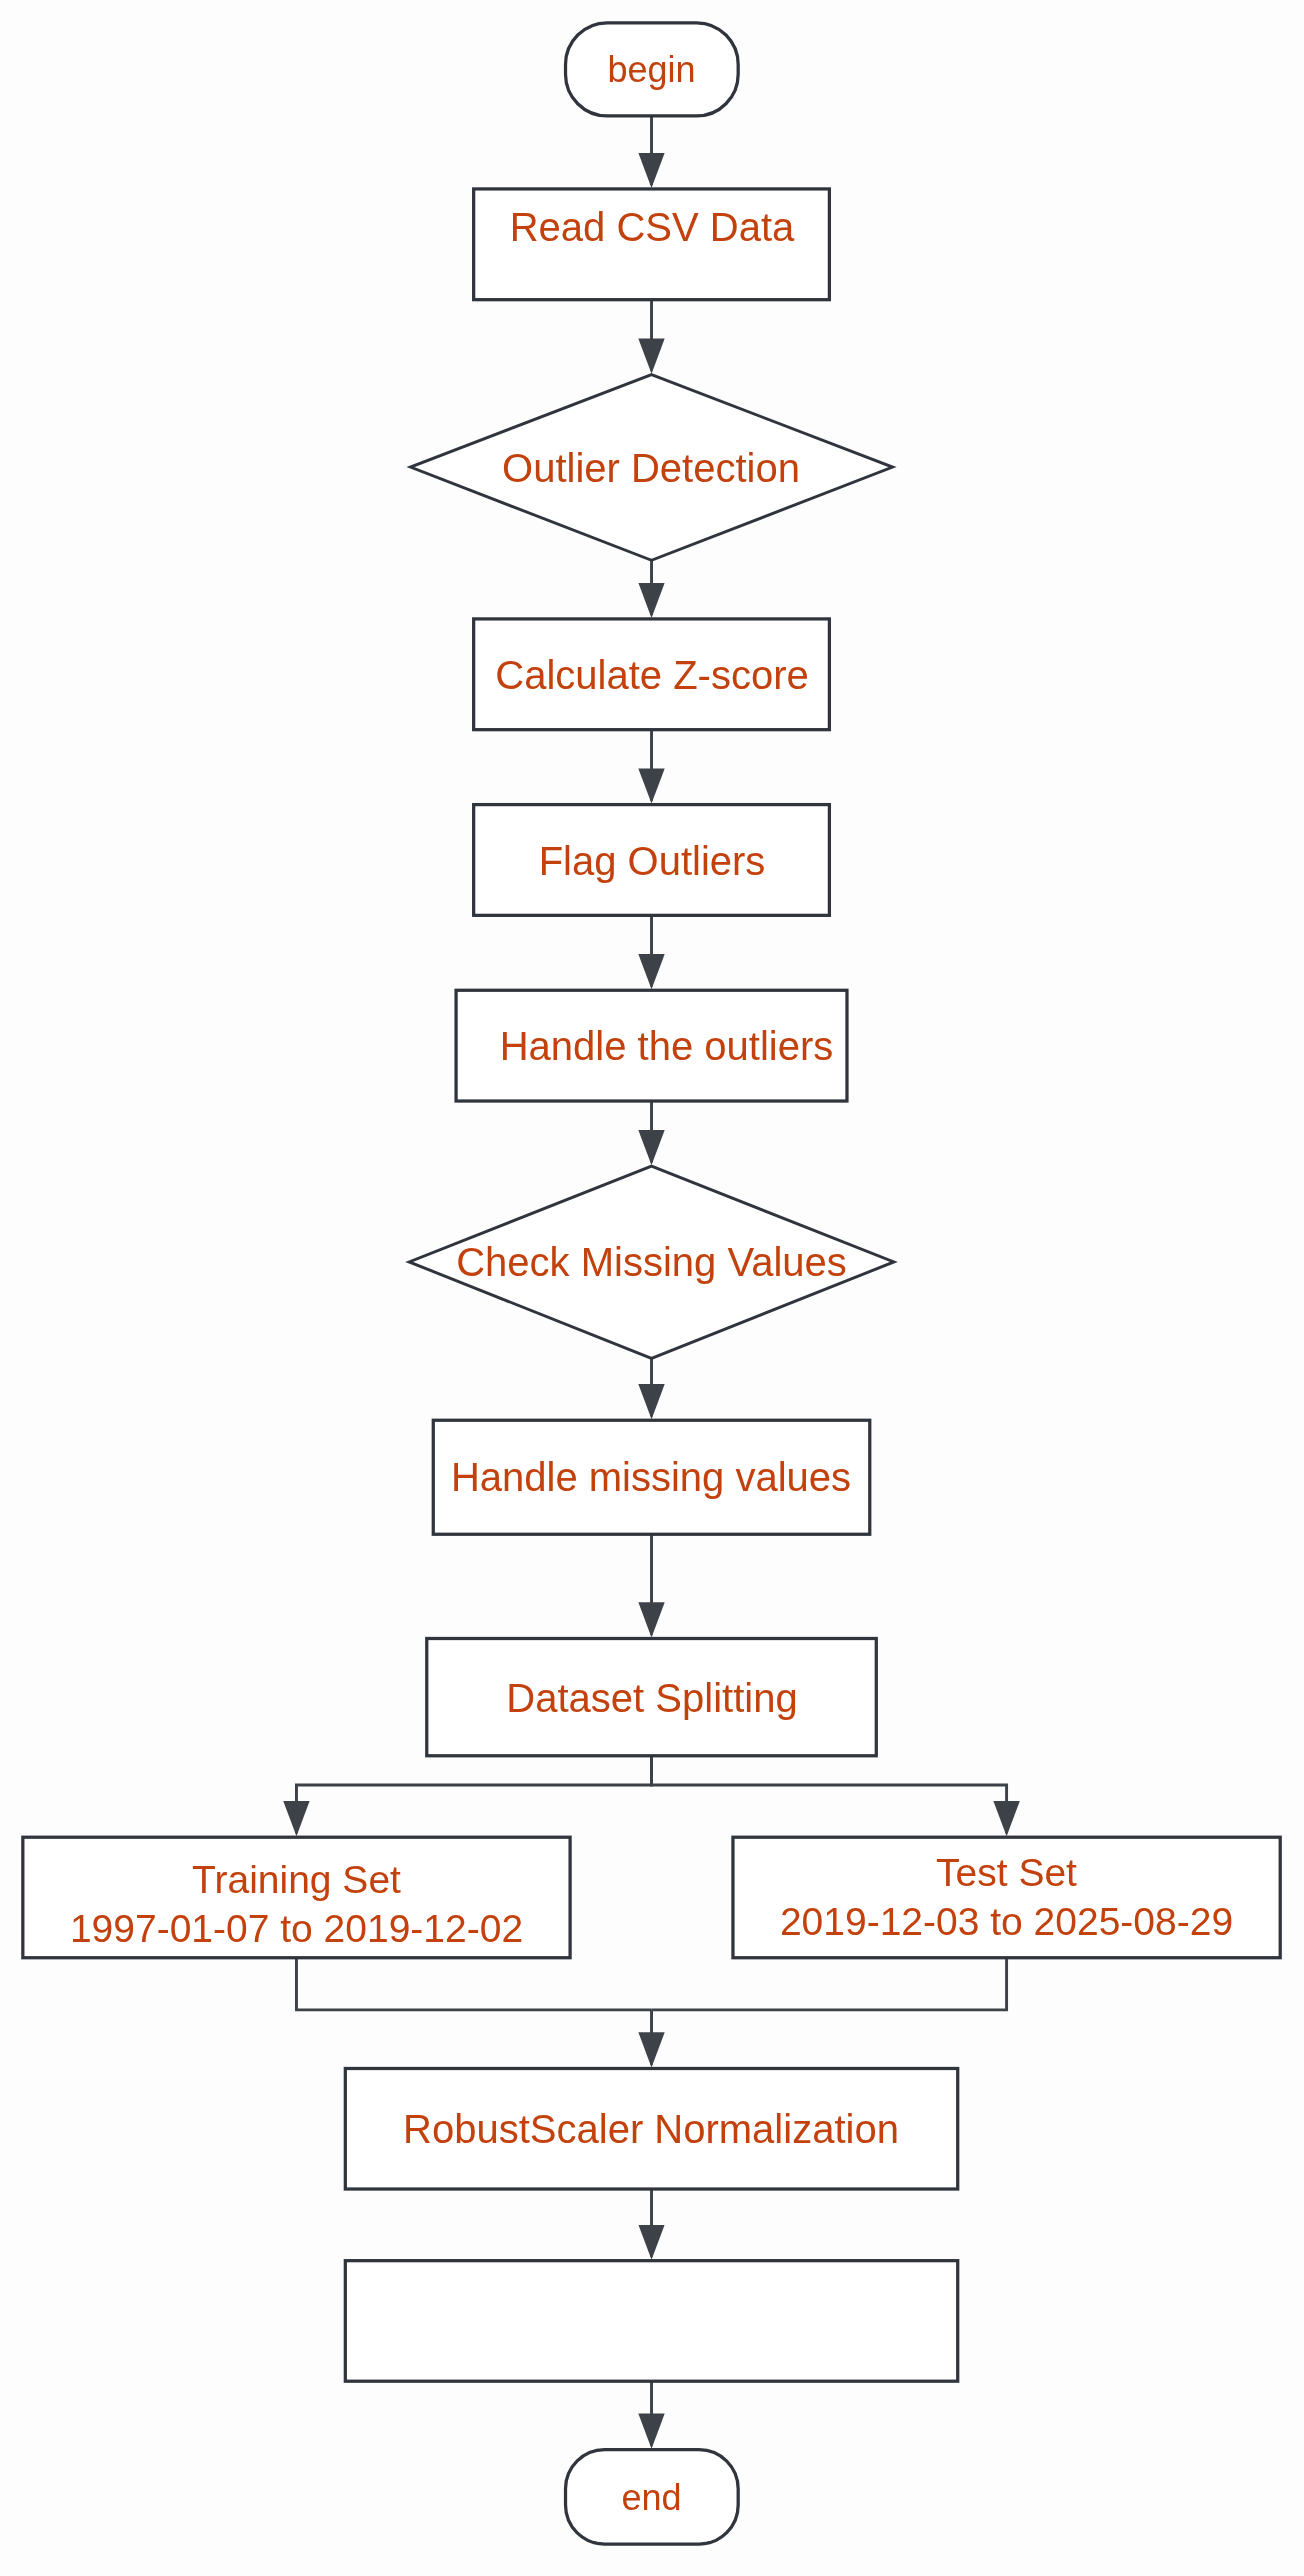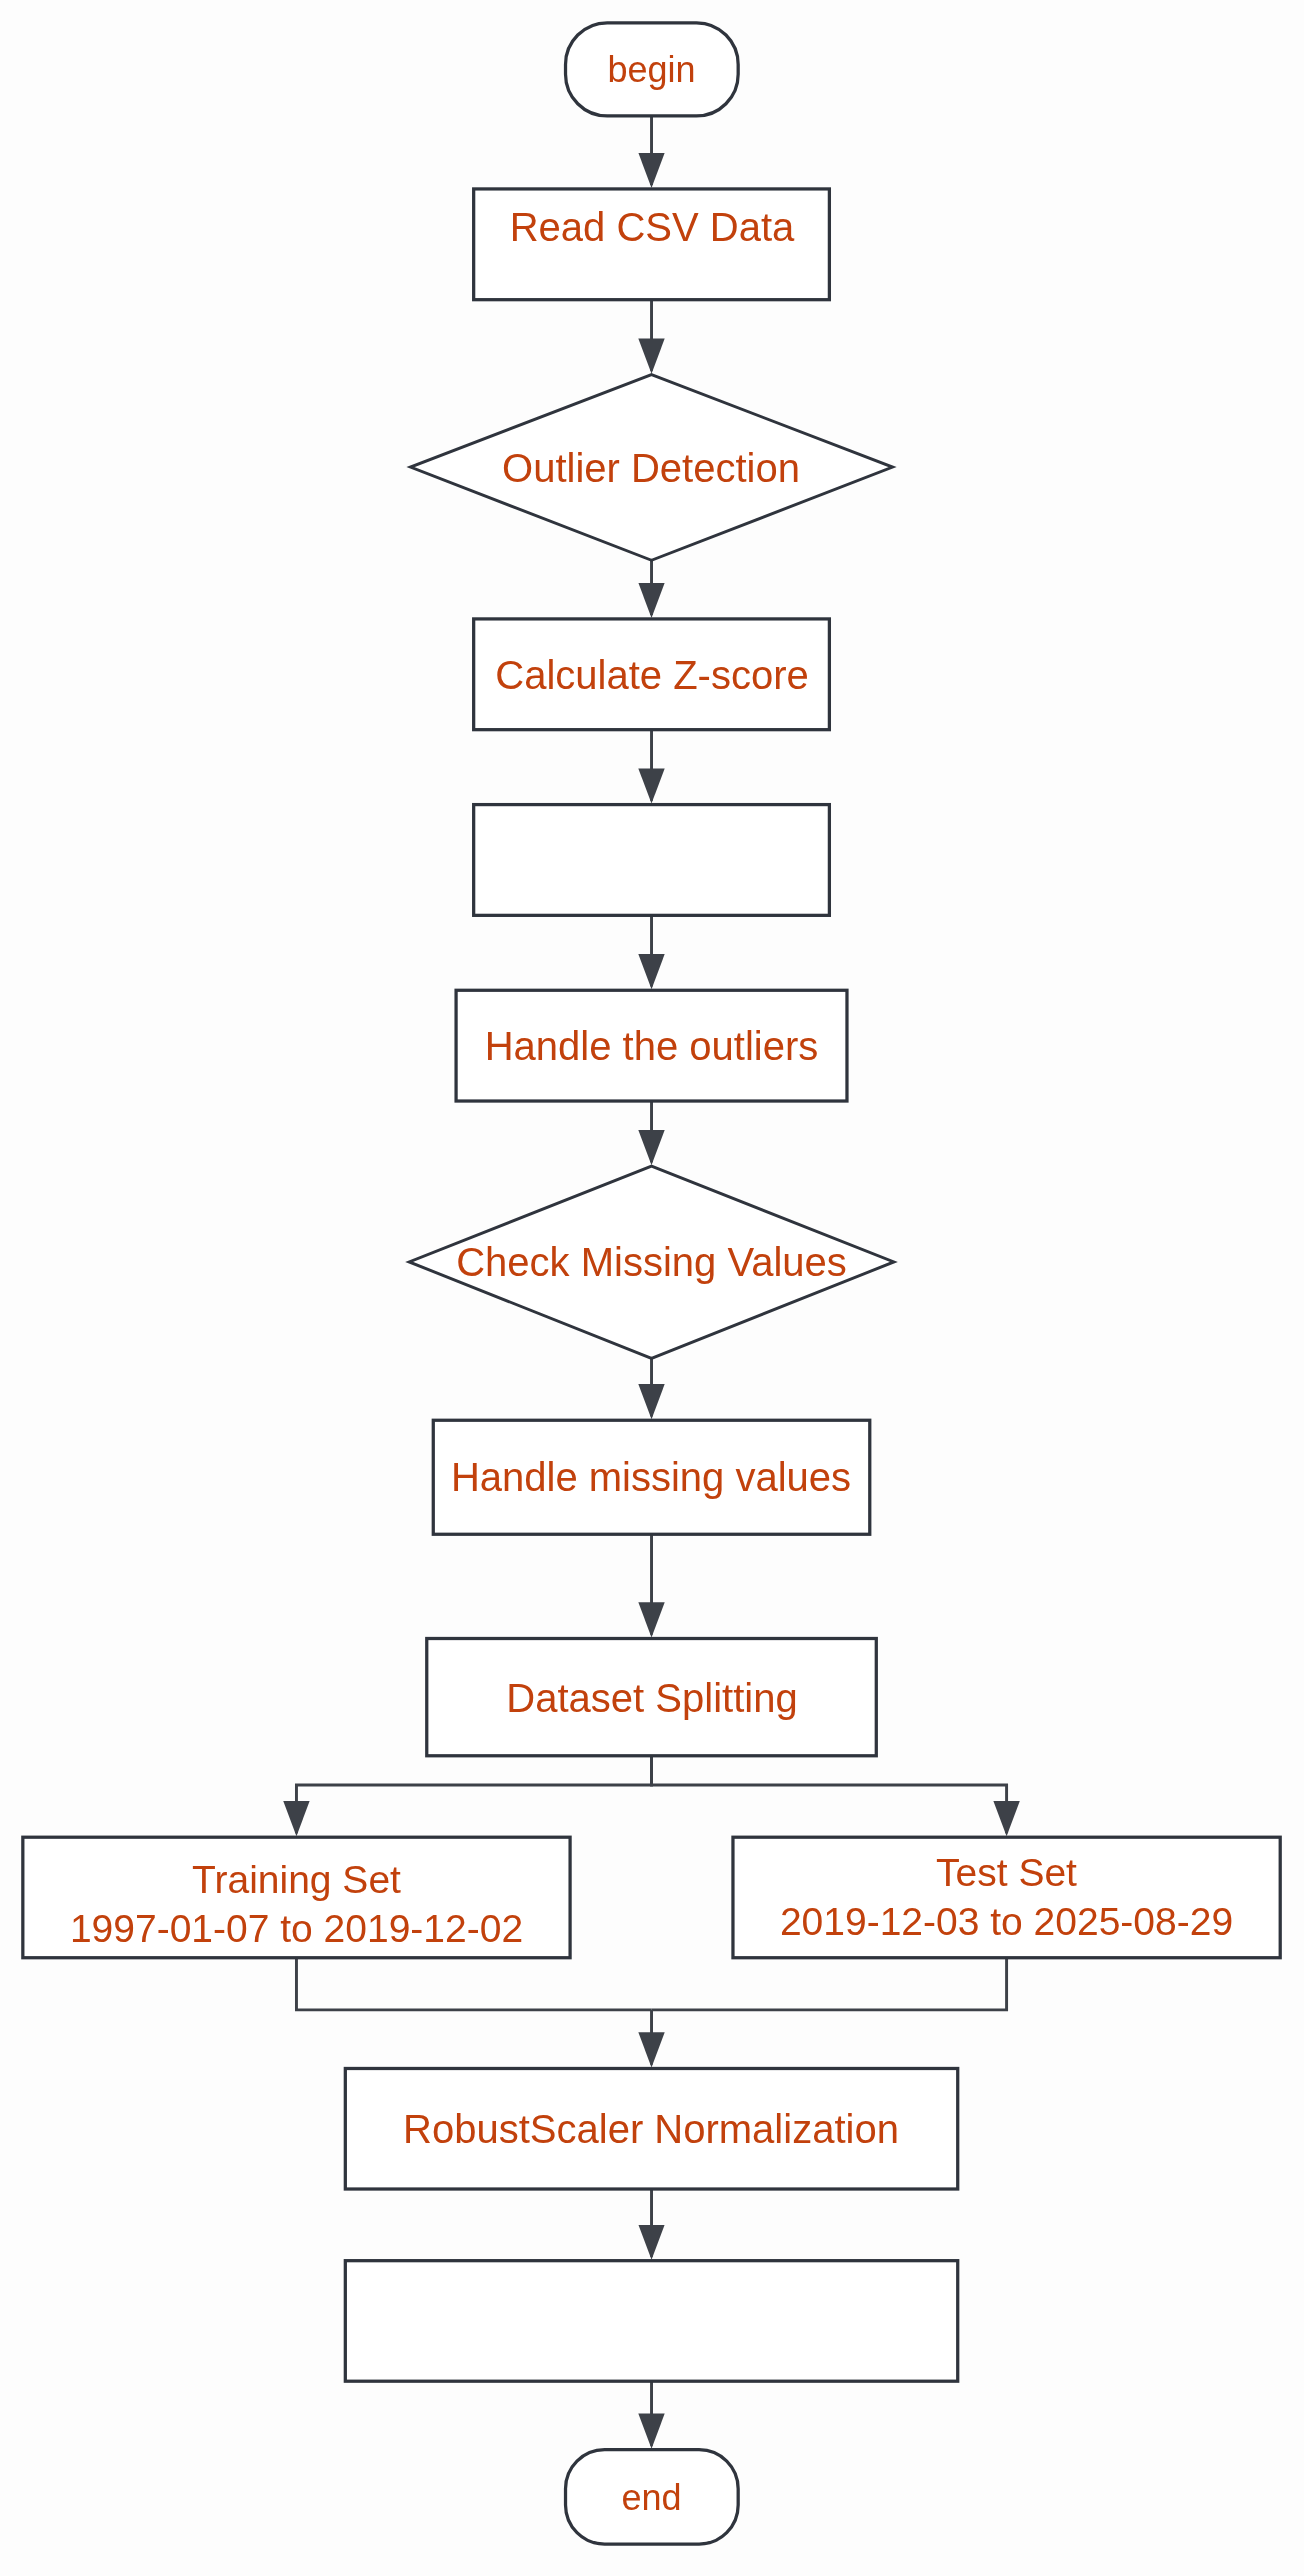--- a/index.html
+++ b/index.html
@@ -88,22 +88,25 @@
   </div>
 
   <div class="lbl" style="left:410px; top:375px; width:482px; height:186px;">
     <span>Outlier Detection</span>
   </div>
 
   <div class="lbl" style="left:474px; top:619px; width:356px; height:111px;">
     <span>Calculate Z-score</span>
   </div>
 
+  <div class="lbl" style="left:474px; top:805px; width:356px; height:111px;">
+    <span>Flag Outliers</span>
+  </div>
 
-  <div class="lbl" style="left:456px; top:990px; width:391px; height:111px;">
+  <div class="lbl" style="left:456px; top:990px; width:391px; height:111px;padding-left:15px;">
     <span>Handle the outliers</span>
   </div>
 
   <div class="lbl" style="left:409px; top:1166px; width:485px; height:192px;">
     <span>Check Missing Values</span>
   </div>
 
   <div class="lbl" style="left:433px; top:1420px; width:436px; height:114px;border-radius:9px;">
     <span>Handle missing values</span>
   </div>

